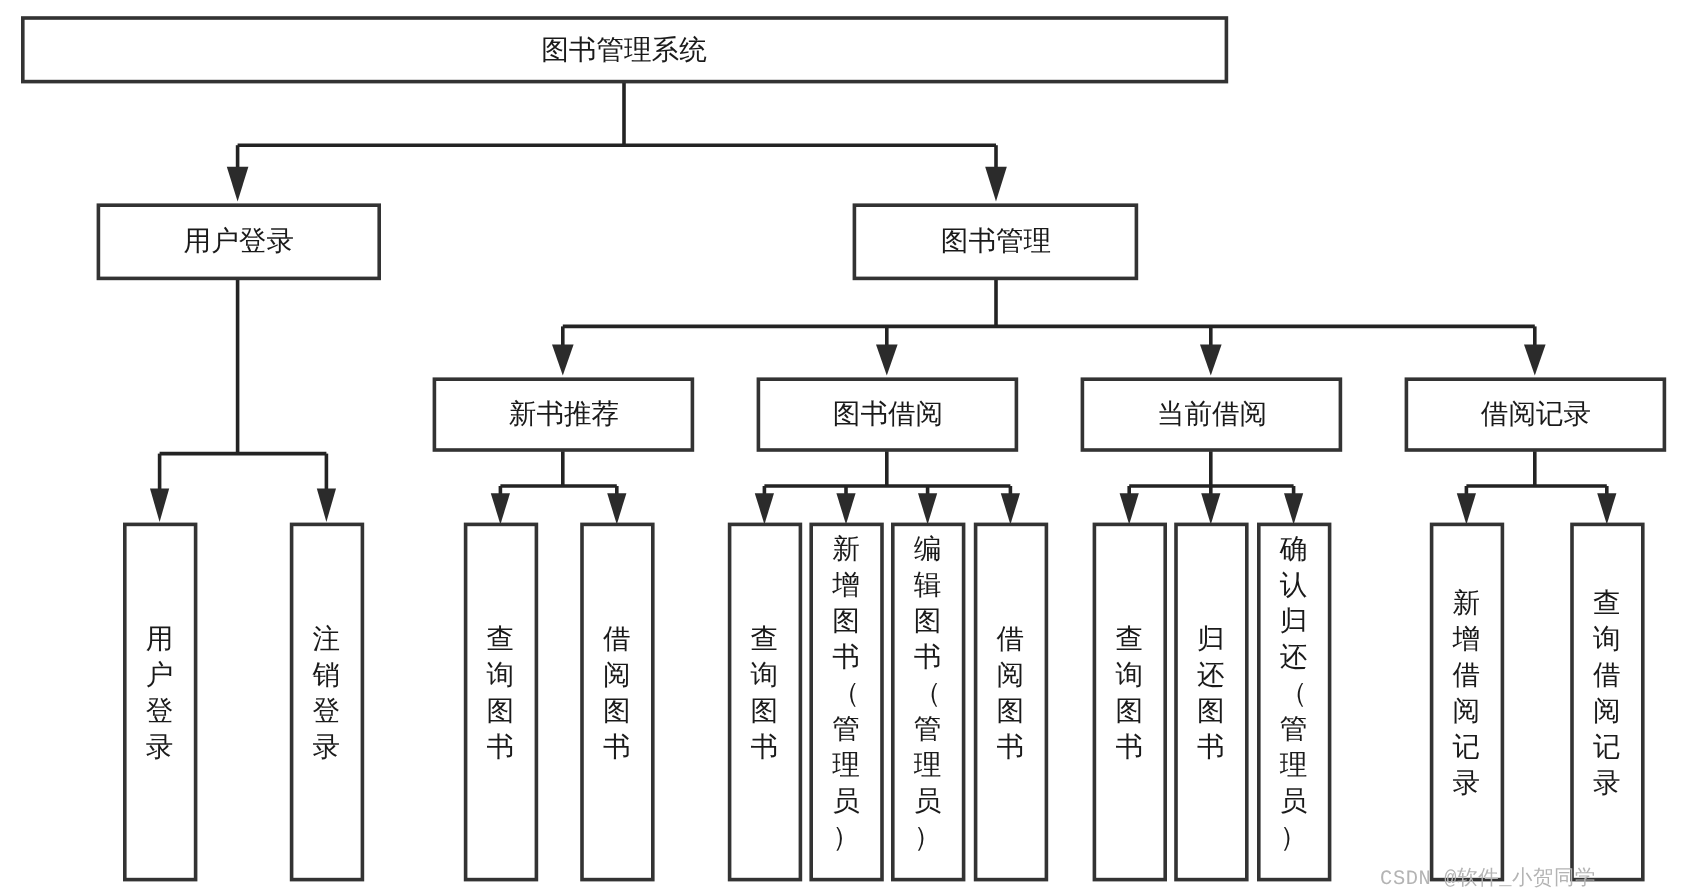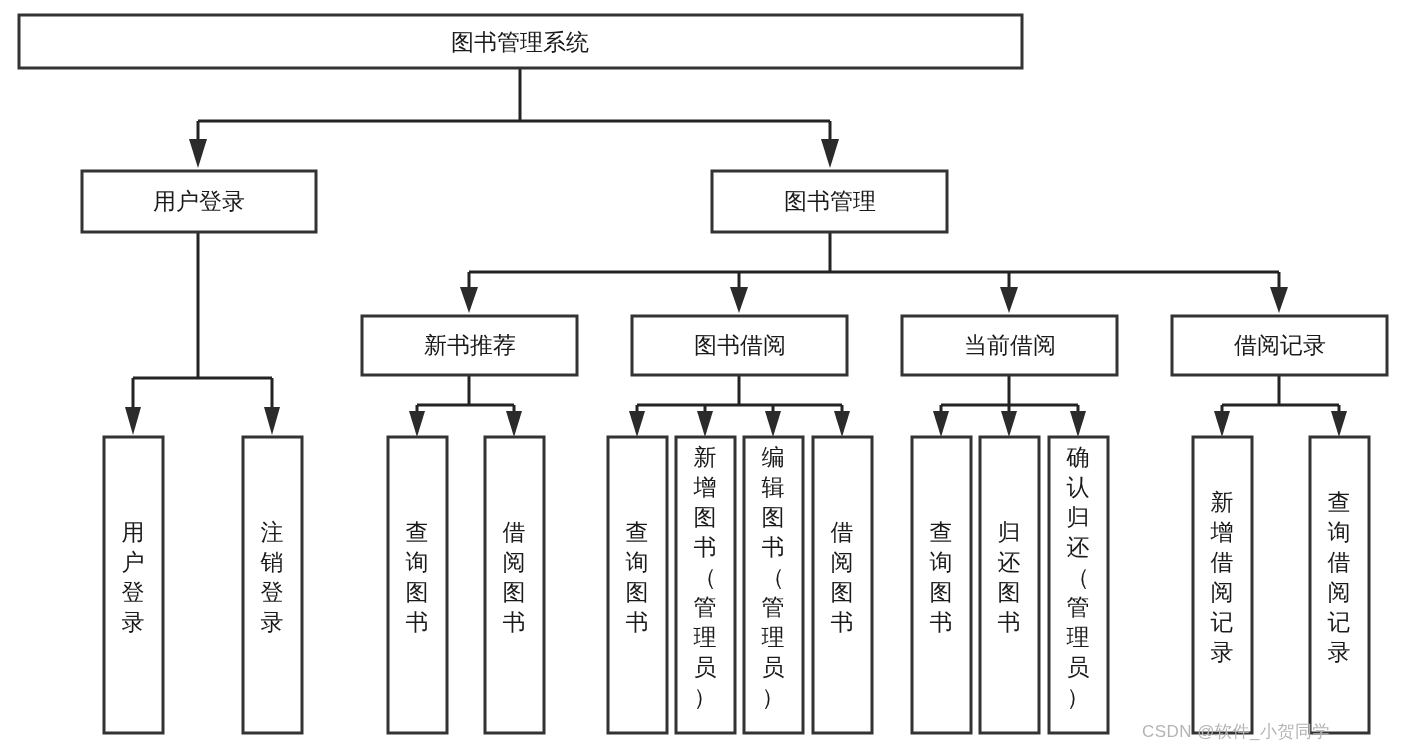--- a/index.html
+++ b/index.html
@@ -52,21 +52,21 @@
   .node-label-v {
     font-family: "DejaVu Sans", "Liberation Sans", sans-serif;
     font-size: 23px;
     fill: #1a1a1a;
     text-anchor: middle;
   }
   .watermark {
     position: absolute;
     right: 14px;
     bottom: 4px;
-    font-family: Liberation Sans, sans-serif;
+    font-family: Liberation Mono, monospace;
     font-size: 17px;
     color: #b4b4b4;
     white-space: nowrap;
     letter-spacing: 0.5px;
     pointer-events: none;
   }
 </style>
 </head>
 <body>
 

